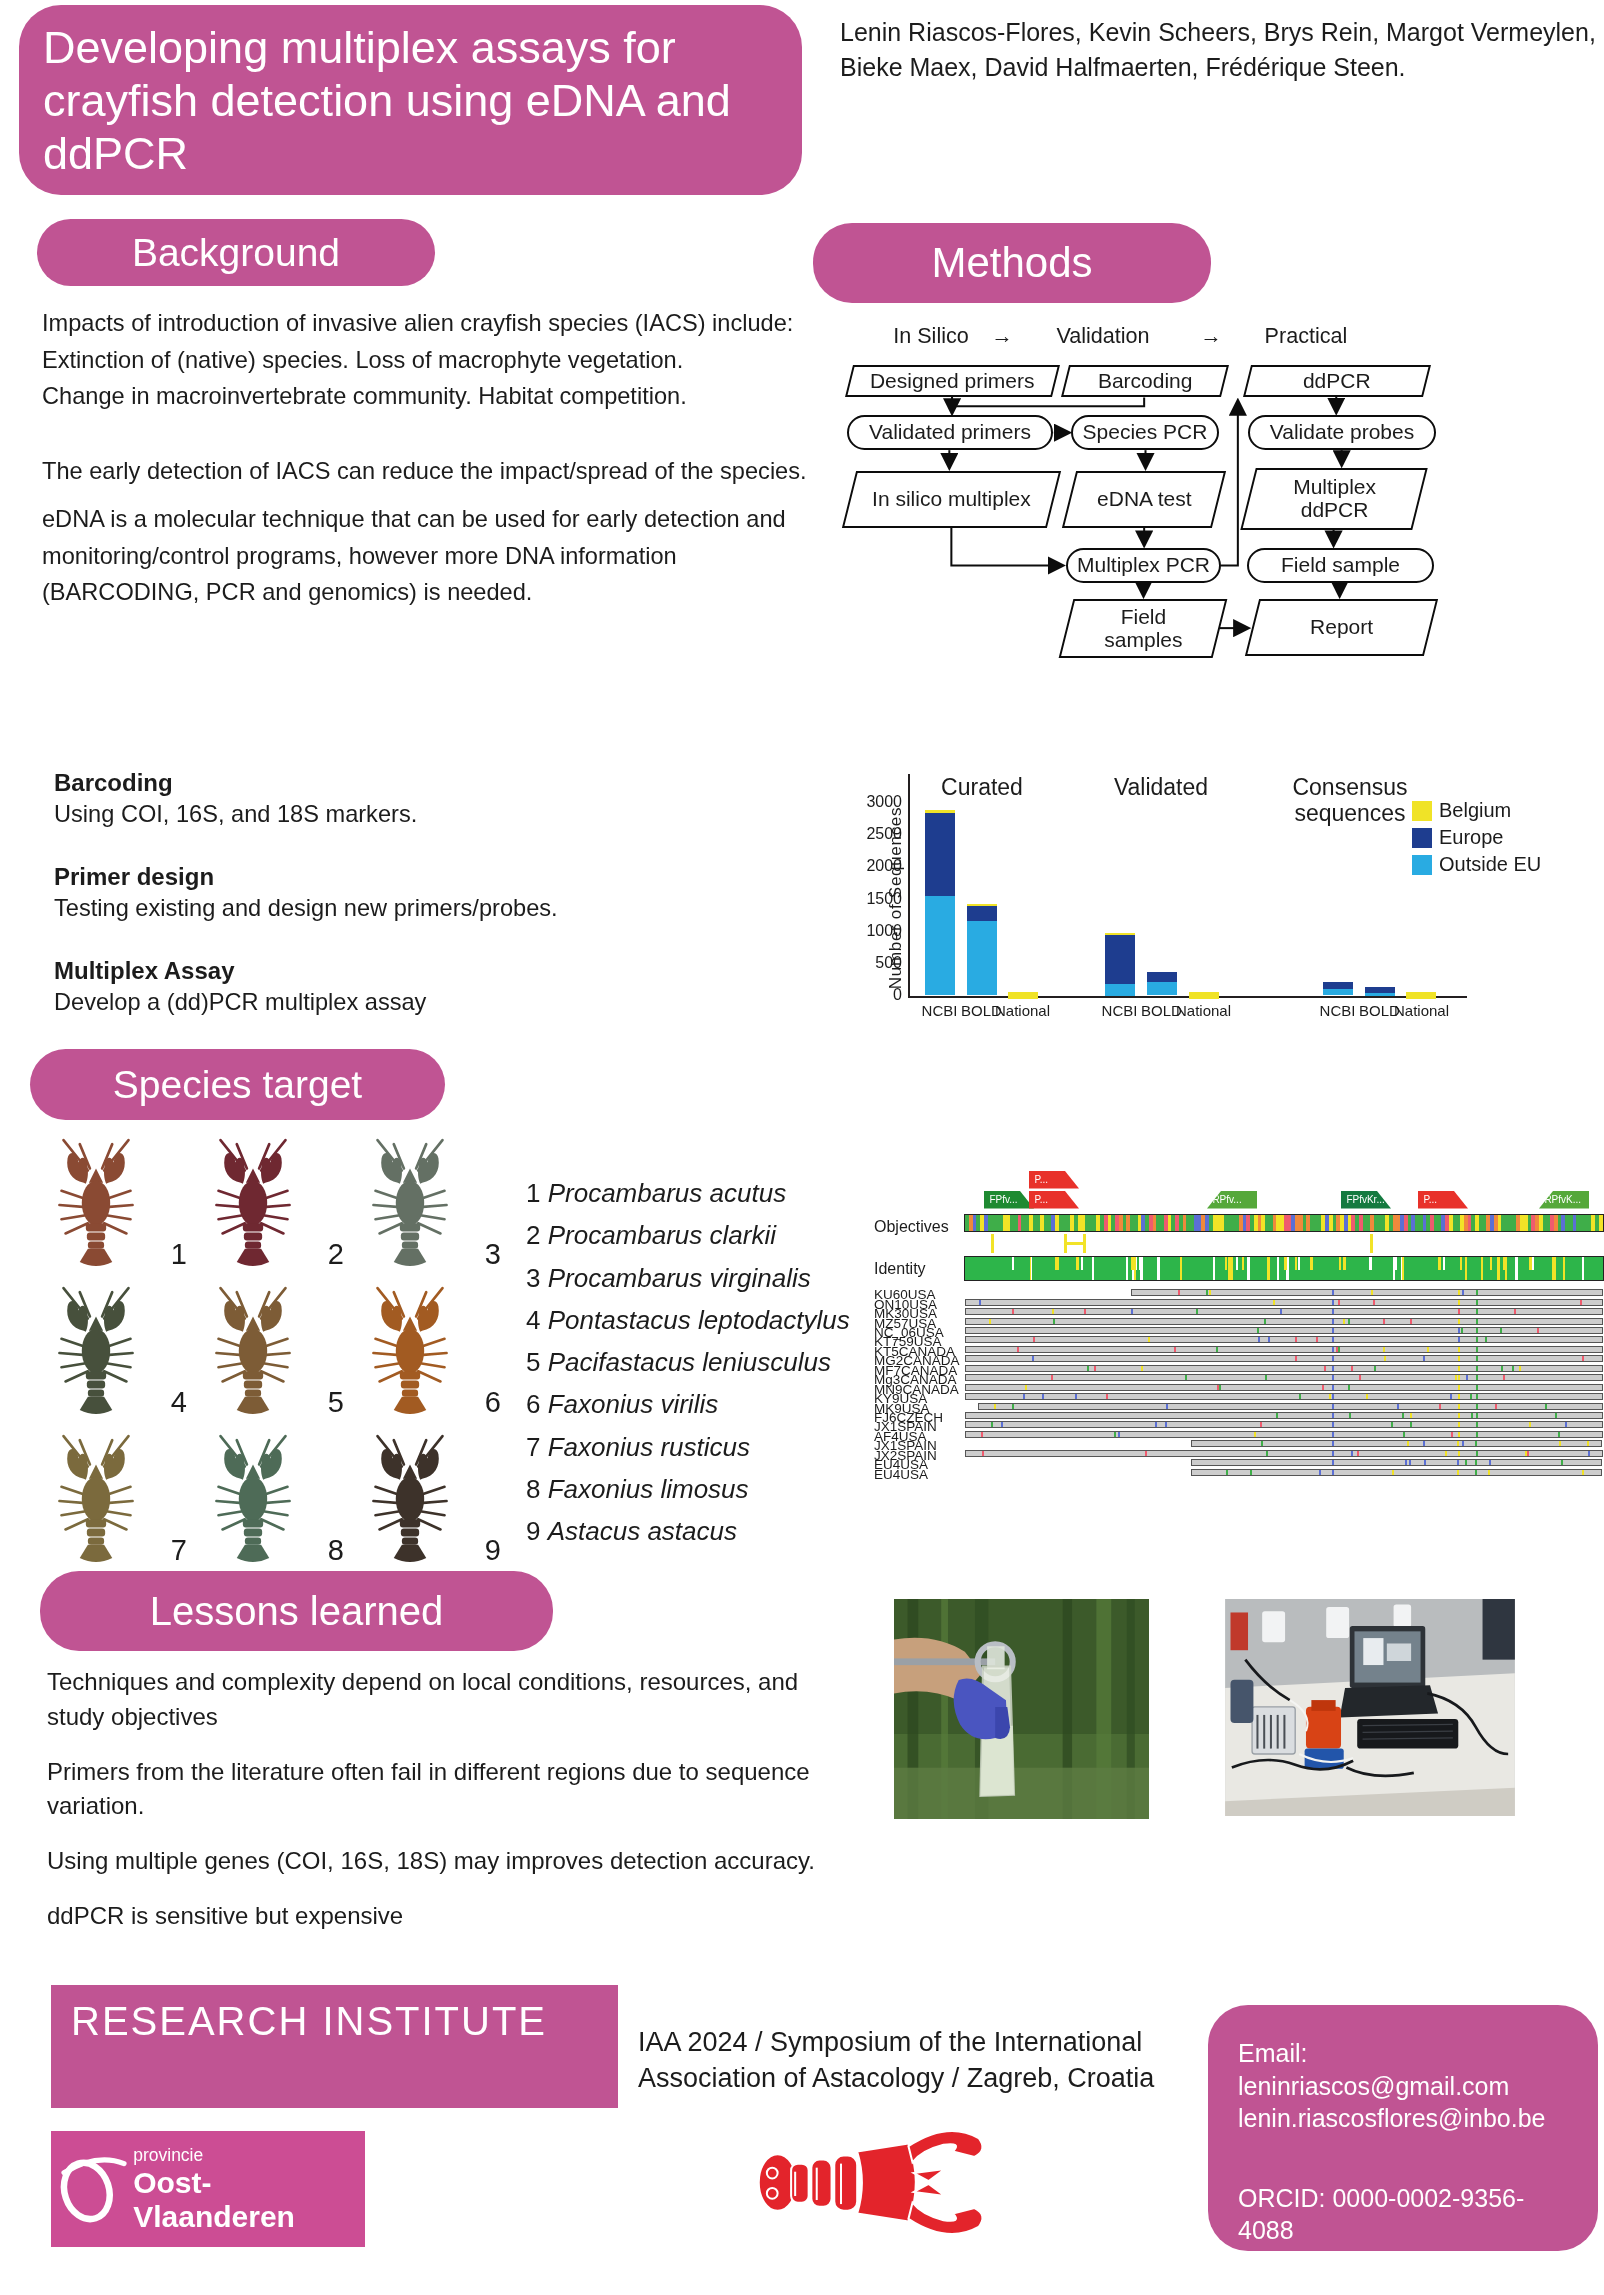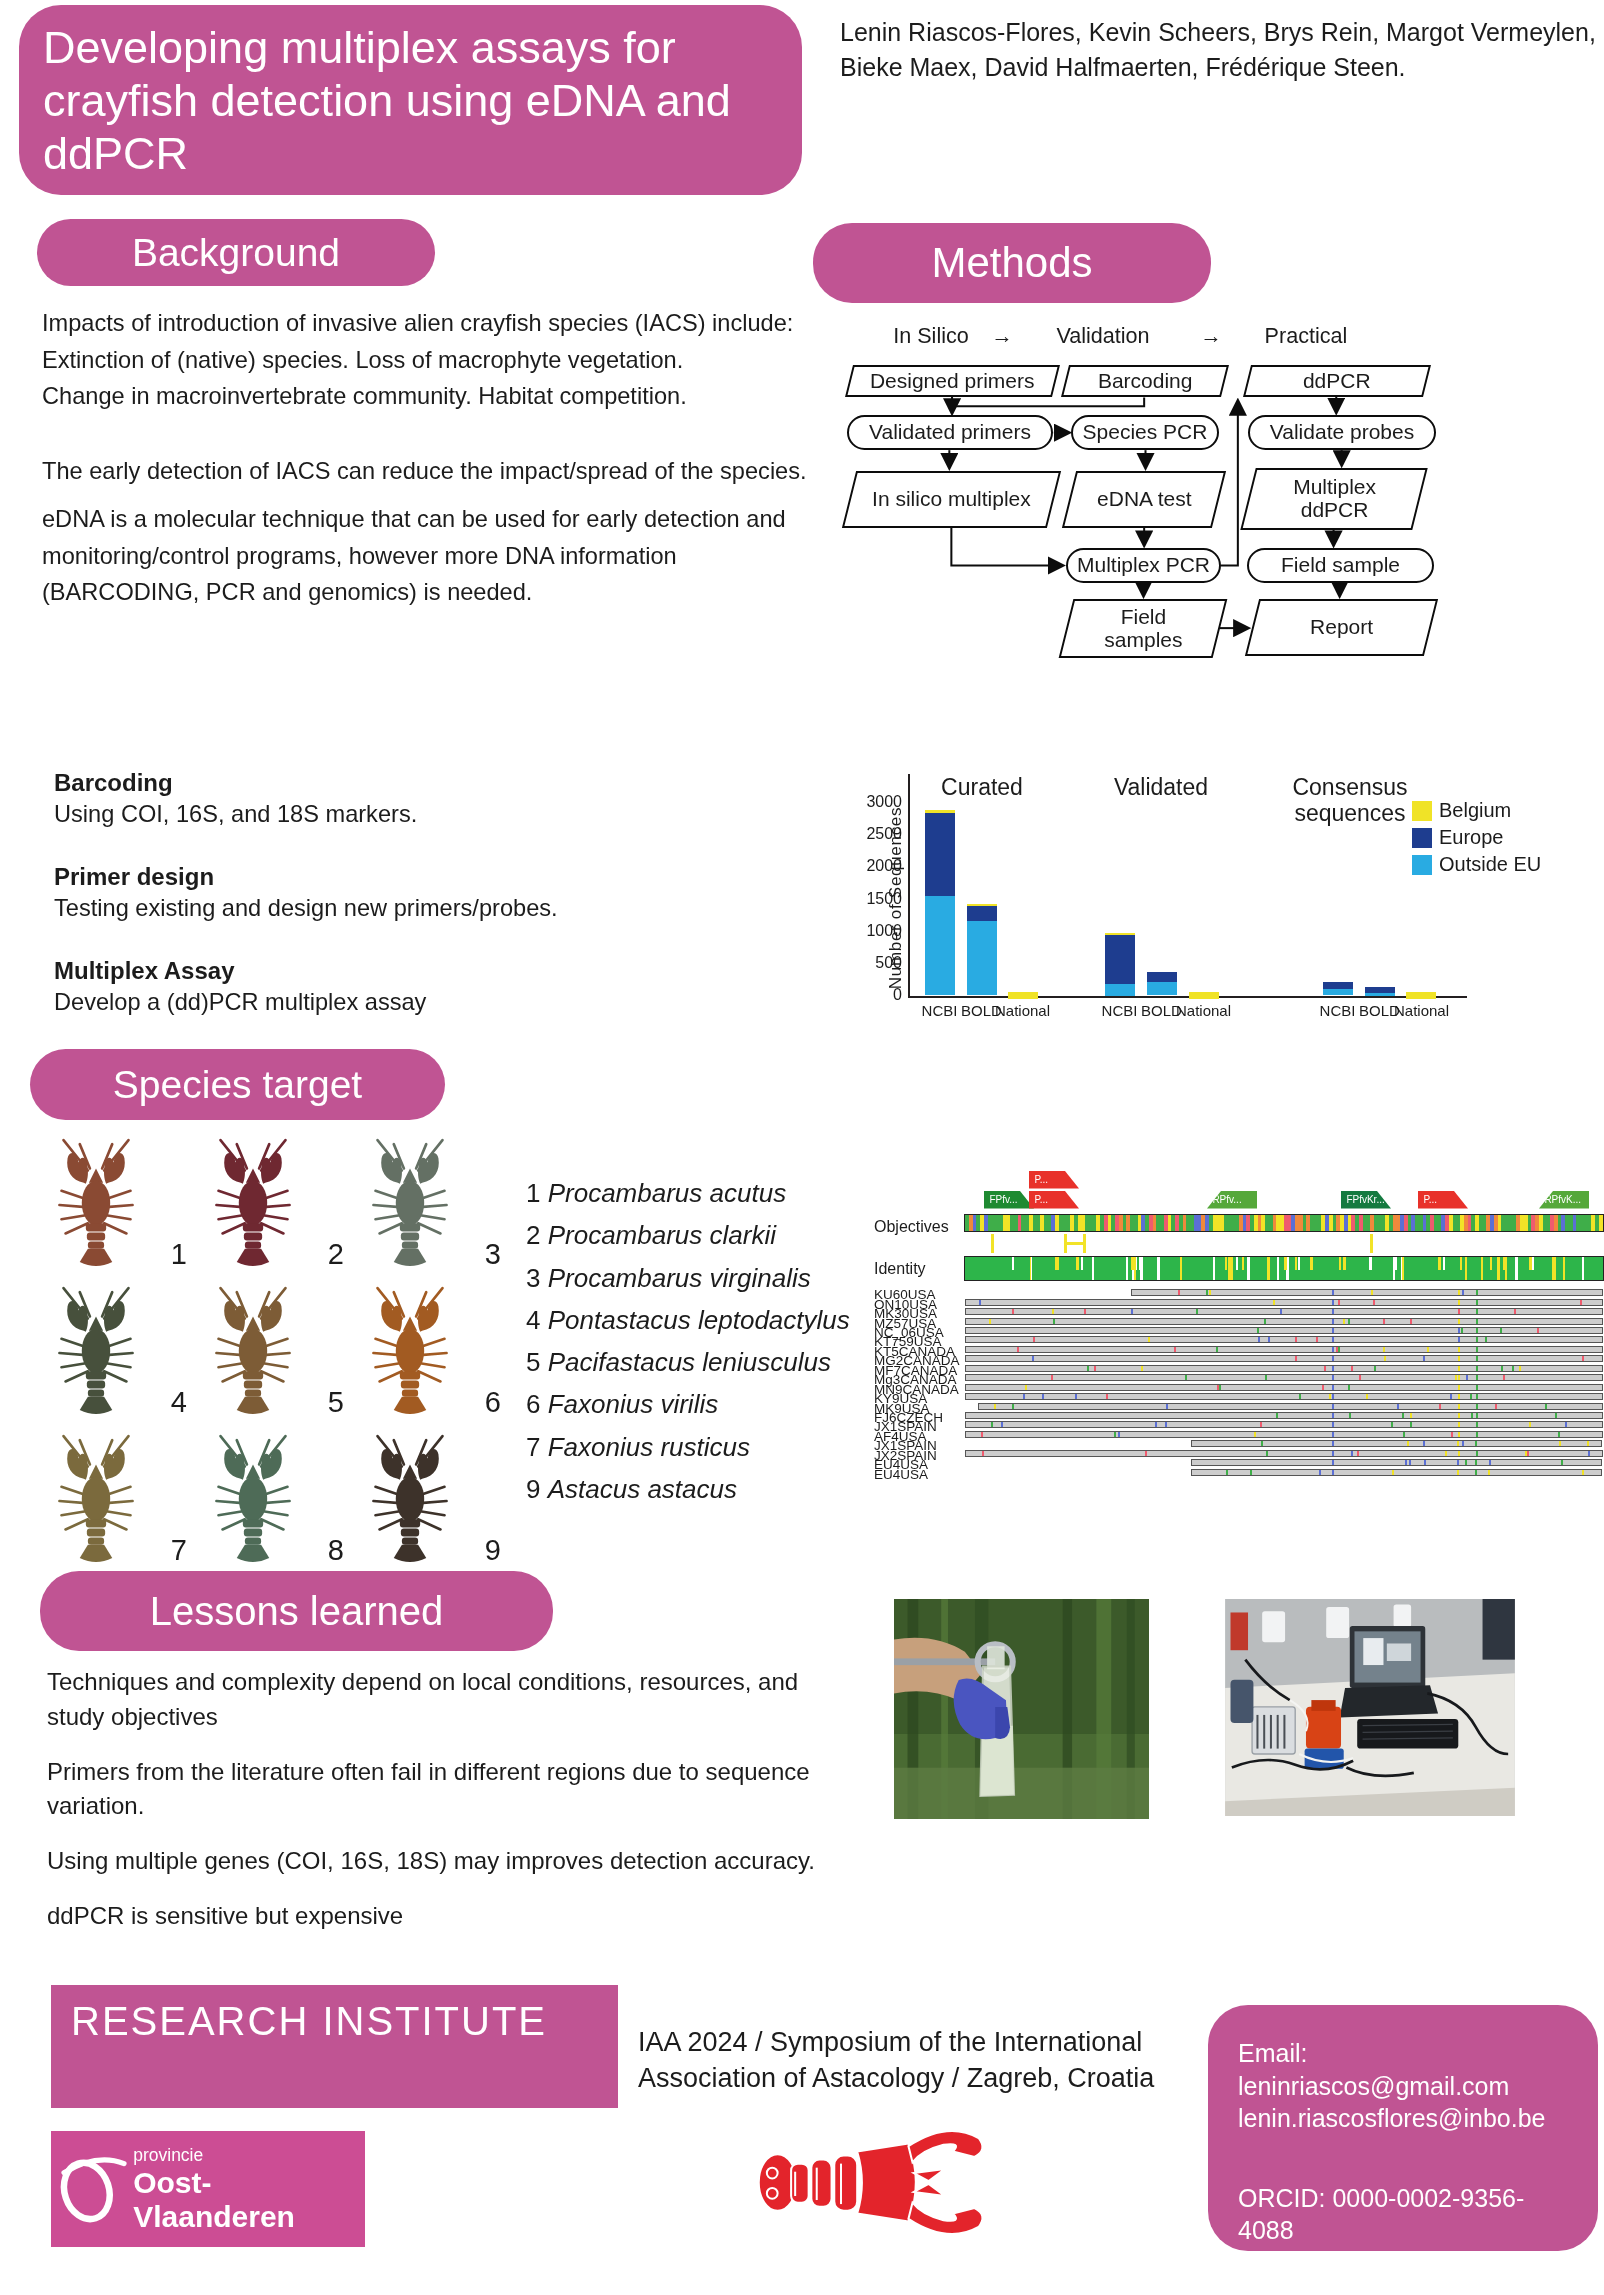--- a/index.html
+++ b/index.html
@@ -297,20 +297,21 @@
       </div>
   </div>
   <div class="abs species-list">
     <div class="species-row"><span>1</span> <i>Procambarus acutus</i></div>
     <div class="species-row"><span>2</span> <i>Procambarus clarkii</i></div>
     <div class="species-row"><span>3</span> <i>Procambarus virginalis</i></div>
     <div class="species-row"><span>4</span> <i>Pontastacus leptodactylus</i></div>
     <div class="species-row"><span>5</span> <i>Pacifastacus leniusculus</i></div>
     <div class="species-row"><span>6</span> <i>Faxonius virilis</i></div>
     <div class="species-row"><span>7</span> <i>Faxonius rusticus</i></div>
+    <div class="species-row"><span>8</span> <i>Faxonius limosus</i></div>
     <div class="species-row"><span>9</span> <i>Astacus astacus</i></div>
   </div>
 
   <div class="abs align" id="align">
     <span class="al-name" style="top:57px;font-size:16px;">Objectives</span>
     <span class="al-name" style="top:99px;font-size:16px;">Identity</span>
   <div style="position: absolute; left: 110px; top: 30px; width: 50px; height: 17.5px; background: rgb(30, 138, 49); color: rgb(255, 255, 255); font-size: 10px; line-height: 17.5px; padding-left: 5.4px; box-sizing: border-box; clip-path: polygon(0px 0px, 72% 0px, 100% 100%, 0px 100%);">FPfv...</div>
       <div style="position: absolute; left: 155px; top: 10px; width: 50px; height: 17.5px; background: rgb(232, 49, 42); color: rgb(255, 255, 255); font-size: 10px; line-height: 17.5px; padding-left: 5.4px; box-sizing: border-box; clip-path: polygon(0px 0px, 72% 0px, 100% 100%, 0px 100%);">P...</div>
       <div style="position: absolute; left: 155px; top: 30px; width: 50px; height: 17.5px; background: rgb(232, 49, 42); color: rgb(255, 255, 255); font-size: 10px; line-height: 17.5px; padding-left: 5.4px; box-sizing: border-box; clip-path: polygon(0px 0px, 72% 0px, 100% 100%, 0px 100%);">P...</div>
       <div style="position: absolute; left: 333px; top: 30px; width: 50px; height: 17.5px; background: rgb(85, 168, 58); color: rgb(255, 255, 255); font-size: 10px; line-height: 17.5px; padding-left: 5.4px; box-sizing: border-box; clip-path: polygon(28% 0px, 100% 0px, 100% 100%, 0px 100%);">RPfv...</div>

